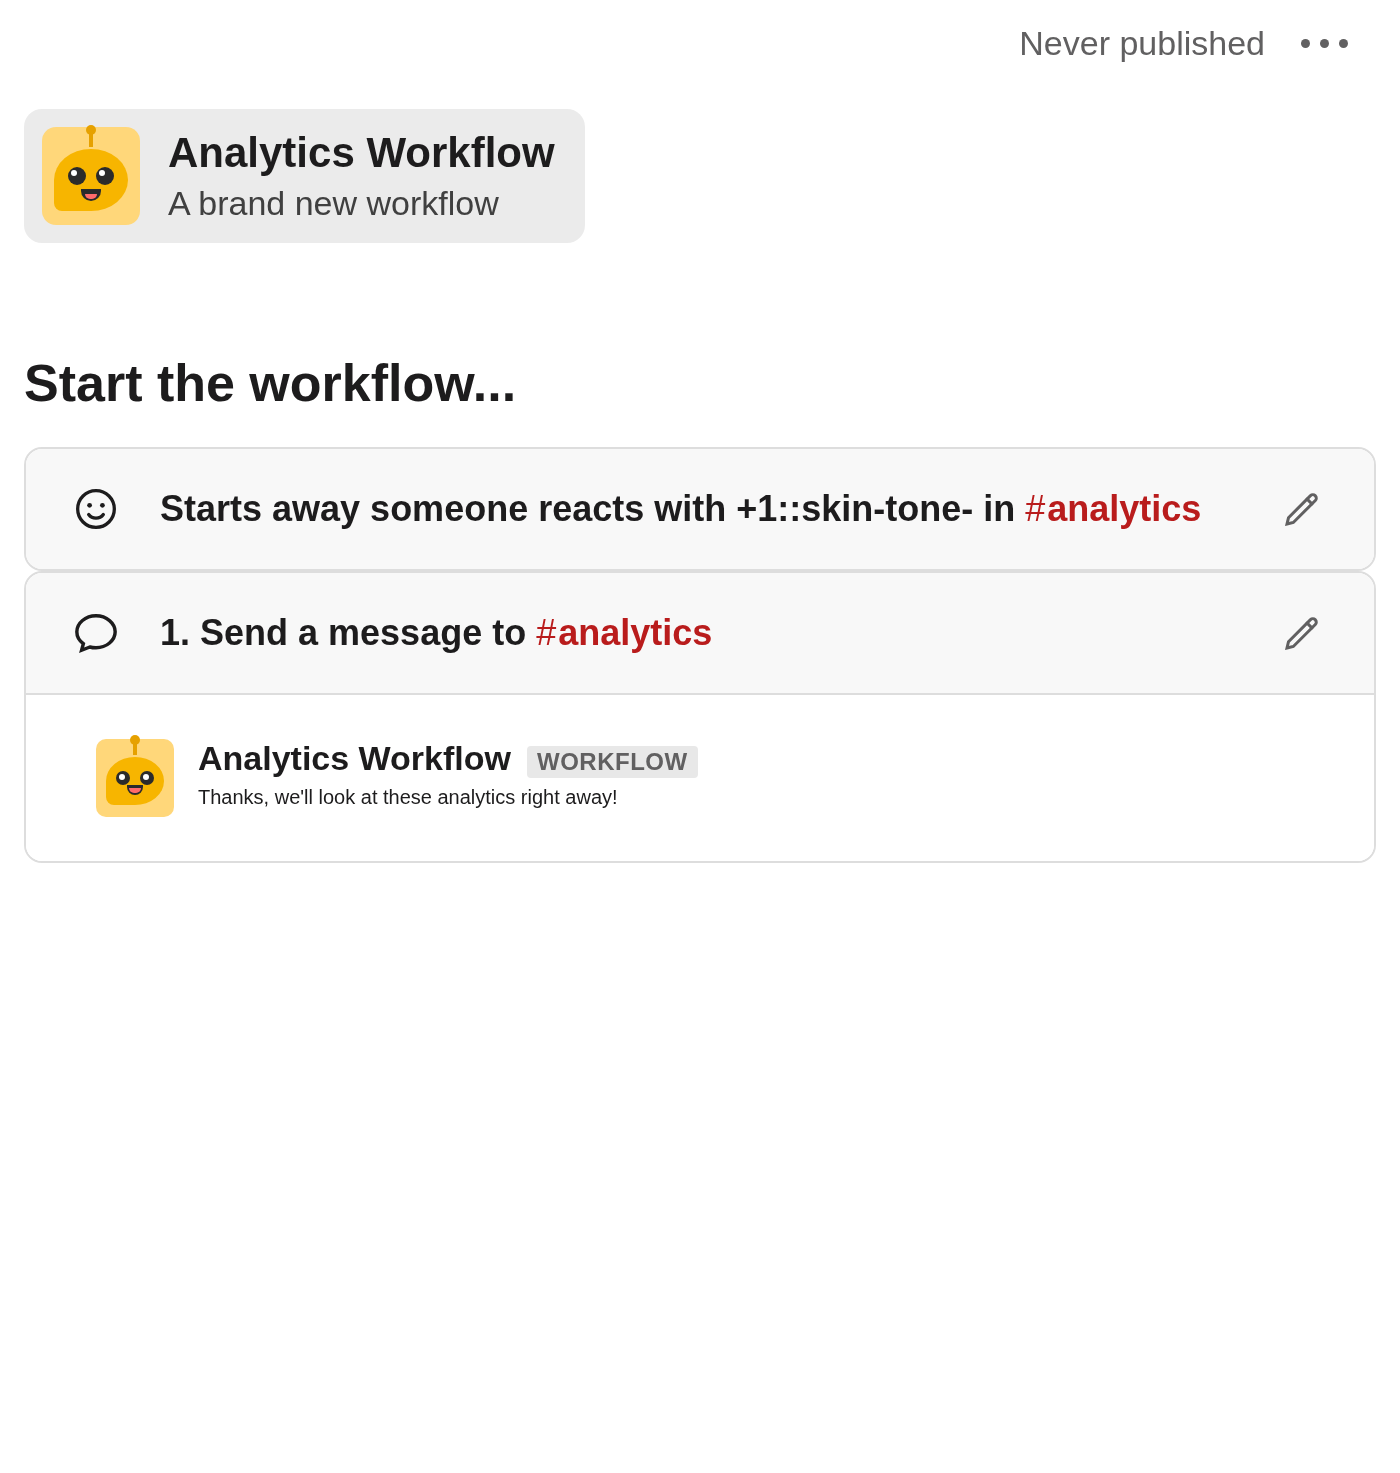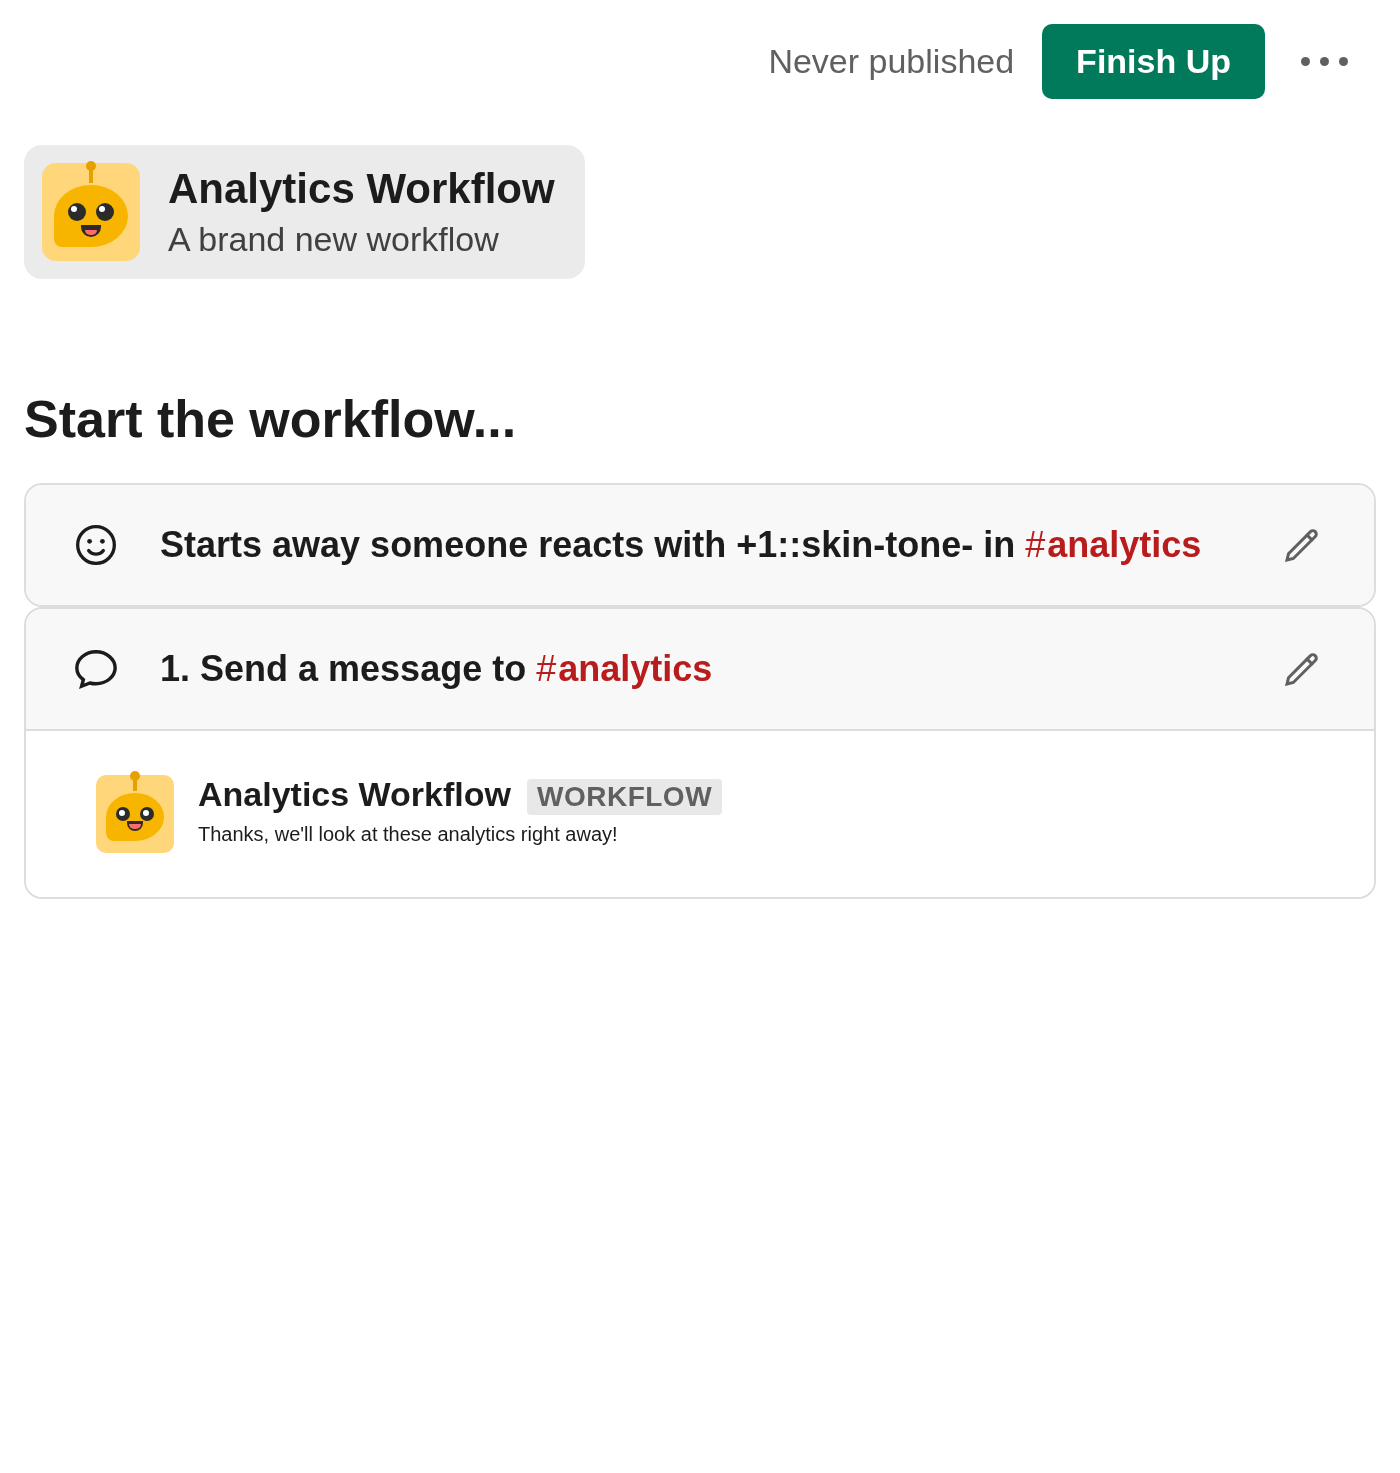--- a/index.html
+++ b/index.html
@@ -211,21 +211,21 @@
     align-items: baseline;
     gap: 16px;
     margin-bottom: 8px;
   }
   .msg-author {
     font-size: 34px;
     font-weight: 800;
     color:#1d1c1d;
   }
   .msg-badge {
-    font-size: 28px;
+    font-size: 24px;
     font-weight: 600;
     color: #616061;
     background: #e8e8e8;
     padding: 2px 10px;
     border-radius: 4px;
     letter-spacing: 0.5px;
   }
   .msg-text {
     font-size: 20px;
     color: #1d1c1d;
@@ -234,21 +234,20 @@
   svg { display:block; }
 </style>
 </head>
 <body>
 
 <div class="page">
 
   
   <div class="topbar">
     <span class="status-text">Never published</span>
-    <button class="finish-btn">Finish Up</button>
     <div class="more-icon">
       <span class="dot"></span>
         <span class="dot"></span>
         <span class="dot"></span>
     </div>
   </div>
 
   
   <div class="workflow-header">
     <div class="bot-avatar">

